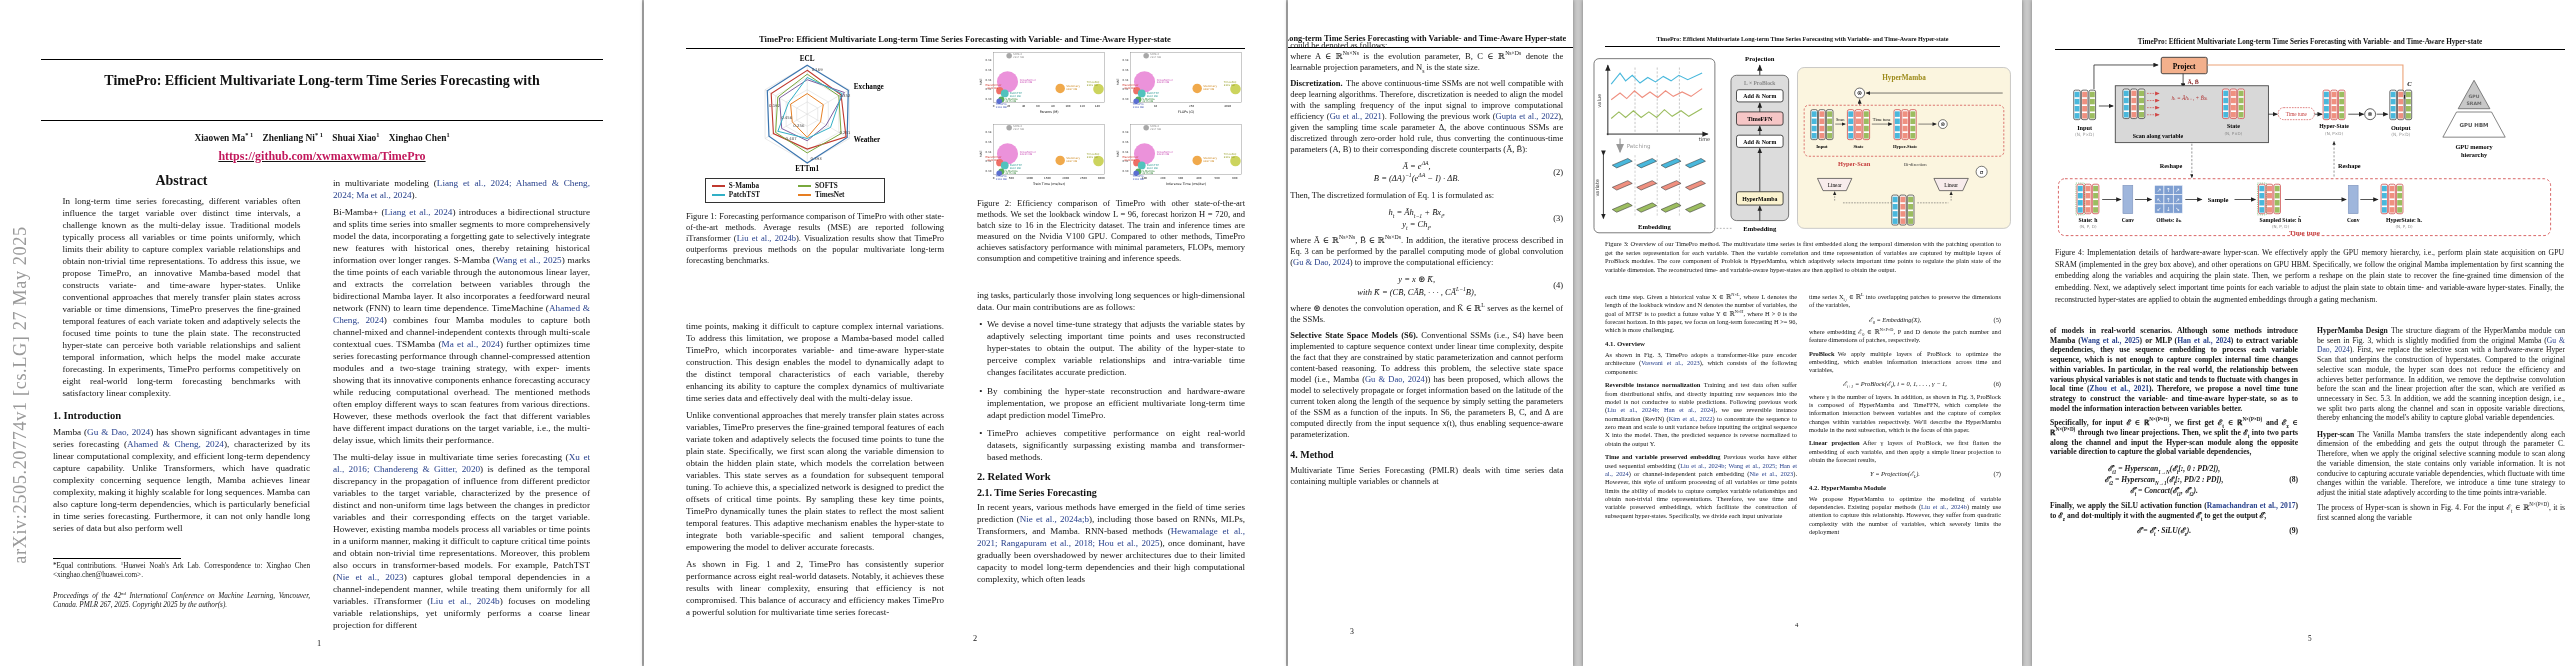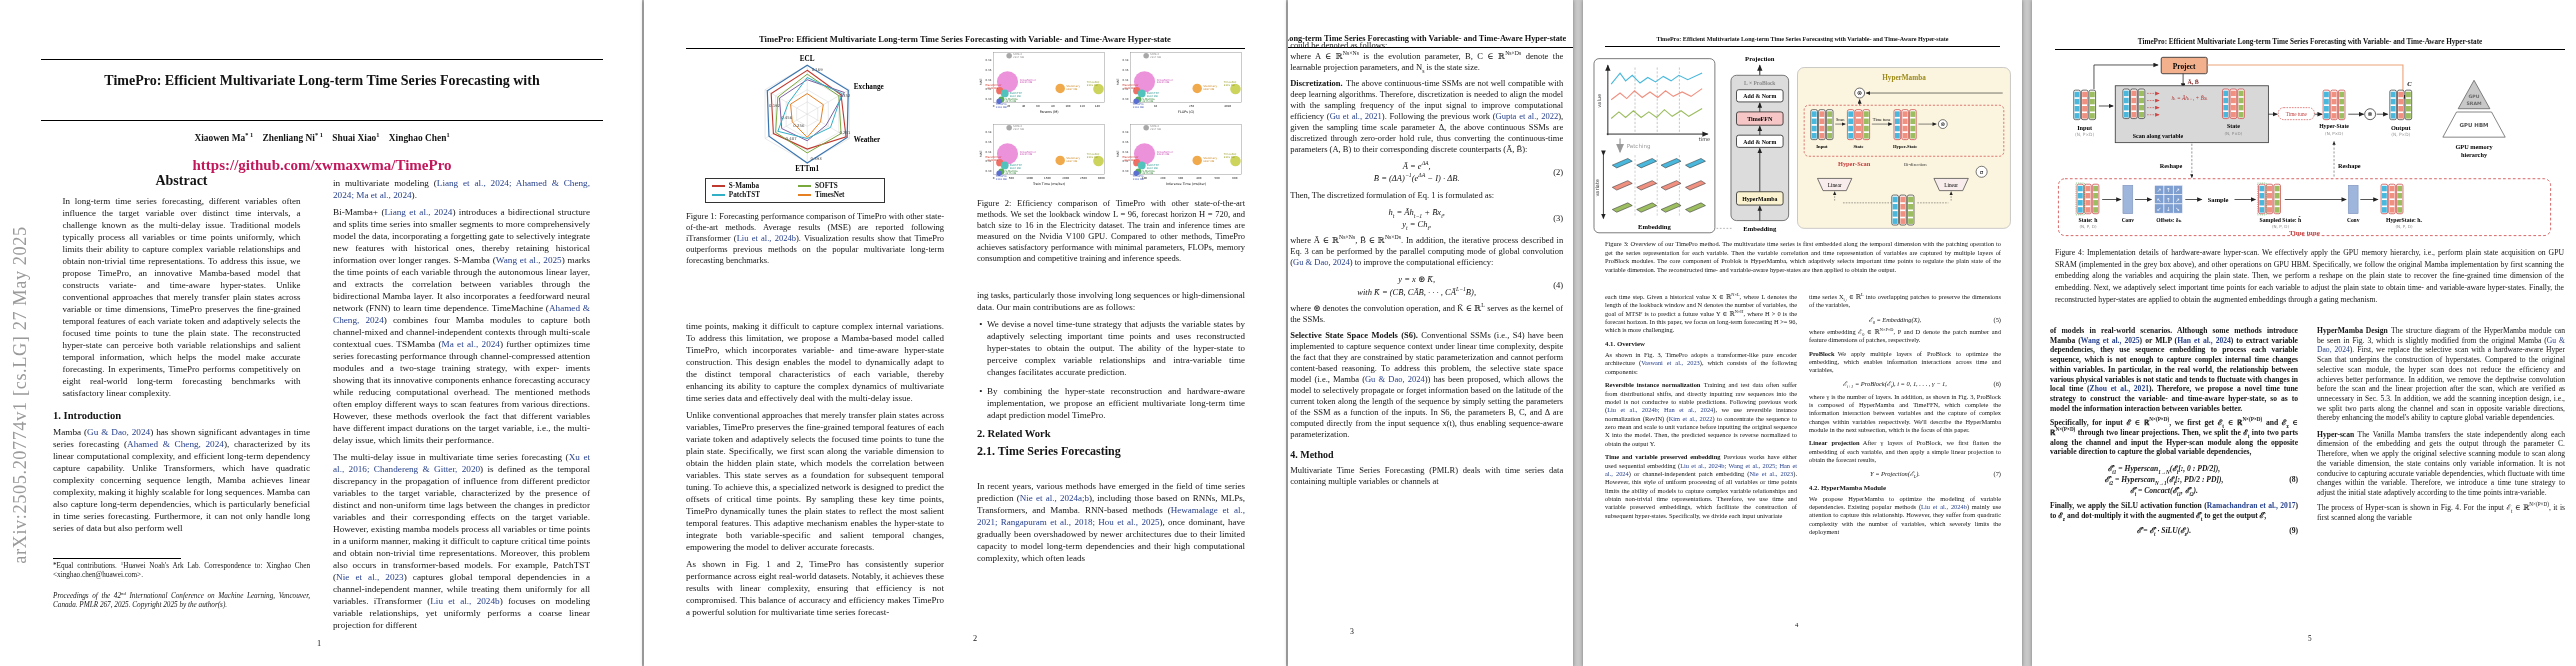--- a/index.html
+++ b/index.html
@@ -140,21 +140,21 @@
   <div class="abs ctr bold" style="left:41px;top:70px;width:562px;font-size:14px;line-height:21px;">
     <div>TimePro: Efficient Multivariate Long-term Time Series Forecasting with</div>
   </div>
   <div class="abs rule" style="left:41px;top:120px;width:562px;border-top-width:1.2px;"></div>
   <div class="abs ctr" style="left:41px;top:133px;width:562px;font-size:9.4px;font-weight:bold;">
     <span><span>Xiaowen Ma</span><sup>* 1</sup></span>&nbsp;&nbsp;&nbsp;
     <span><span>Zhenliang Ni</span><sup>* 1</sup></span>&nbsp;&nbsp;&nbsp;
     <span><span>Shuai Xiao</span><sup>1</sup></span>&nbsp;&nbsp;&nbsp;
     <span><span>Xinghao Chen</span><sup>1</sup></span>
   </div>
-  <div class="abs ctr" style="left:41px;top:157px;width:562px;font-size:15px;">
+  <div class="abs ctr" style="left:41px;top:149px;width:562px;font-size:12px;text-decoration:underline;">
     <span class="gh-link">https://github.com/xwmaxwma/TimePro</span>
   </div>
   <div class="abs" style="left:53px;top:173px;width:257px;">
     <div class="ctr bold" style="font-size:14px;margin-bottom:5.6px;">Abstract</div>
     <div class="jt" style="font-size:9px;line-height:12px;padding:0 9.4px;">In long-term time series forecasting, different variables often influence the target variable over distinct time intervals, a challenge known as the multi-delay issue. Traditional models typically process all variables or time points uniformly, which limits their ability to capture complex variable relationships and obtain non-trivial time representations. To address this issue, we propose TimePro, an innovative Mamba-based model that constructs variate- and time-aware hyper-states. Unlike conventional approaches that merely transfer plain states across variable or time dimensions, TimePro preserves the fine-grained temporal features of each variate token and adaptively selects the focused time points to tune the plain state. The reconstructed hyper-state can perceive both variable relationships and salient temporal information, which helps the model make accurate forecasting. In experiments, TimePro performs competitively on eight real-world long-term forecasting benchmarks with satisfactory linear complexity.</div>
     <div class="bold" style="font-size:10.6px;margin:11px 0 5.6px 0;">1. Introduction</div>
     <div class="jt cites" style="font-size:9.2px;line-height:12px;">Mamba (<span class="cite">Gu &amp; Dao, 2024</span>) has shown significant advantages in time series forecasting (<span class="cite">Ahamed &amp; Cheng, 2024</span>), characterized by its linear computational complexity, and efficient long-term dependency capture capability. Unlike Transformers, which have quadratic complexity concerning sequence length, Mamba achieves linear complexity, making it highly scalable for long sequences. Mamba can also capture long-term dependencies, which is particularly beneficial in time series forecasting. Furthermore, it can not only handle long series of data but also perform well</div>
   </div>
   <div class="abs rule" style="left:53px;top:558px;width:128px;border-top-width:0.6px;"></div>
   <div class="abs jt" style="left:53px;top:562px;width:257px;font-size:7.2px;line-height:9.3px;">*Equal contributions. <sup>1</sup>Huawei Noah's Ark Lab. Correspondence to: Xinghao Chen &lt;xinghao.chen@huawei.com&gt;.</div>
@@ -271,22 +271,23 @@
 
   <div class="abs" style="left:42px;top:320px;width:258px;">
     <div class="jt cites para" style="font-size:9px;line-height:12px;">time points, making it difficult to capture complex internal variations. To address this limitation, we propose a Mamba-based model called TimePro, which incorporates variable- and time-aware hyper-state construction. This design enables the model to dynamically adapt to the distinct temporal characteristics of each variable, thereby enhancing its ability to capture the complex dynamics of multivariate time series data and effectively deal with the multi-delay issue.</div>
     <div class="jt cites para" style="font-size:9px;line-height:12px;">Unlike conventional approaches that merely transfer plain states across variables, TimePro preserves the fine-grained temporal features of each variate token and adaptively selects the focused time points to tune the plain state. Specifically, we first scan along the variable dimension to obtain the hidden plain state, which models the correlation between variables. This state serves as a foundation for subsequent temporal tuning. To achieve this, a specialized network is designed to predict the offsets of critical time points. By sampling these key time points, TimePro dynamically tunes the plain states to reflect the most salient temporal features. This adaptive mechanism enables the hyper-state to integrate both variable-specific and salient temporal changes, empowering the model to deliver accurate forecasts.</div>
     <div class="jt cites para" style="font-size:9px;line-height:12px;">As shown in Fig. 1 and 2, TimePro has consistently superior performance across eight real-world datasets. Notably, it achieves these results with linear complexity, ensuring that efficiency is not compromised. This balance of accuracy and efficiency makes TimePro a powerful solution for multivariate time series forecast-</div>
   </div>
   <div class="abs" style="left:333px;top:289px;width:268px;">
     <div class="jt cites para" style="font-size:9px;line-height:12px;">ing tasks, particularly those involving long sequences or high-dimensional data. Our main contributions are as follows:</div>
     <div class="bullet jt cites" style="font-size:9px;line-height:12px;">We devise a novel time-tune strategy that adjusts the variable states by adaptively selecting important time points and uses reconstructed hyper-states to obtain the output. The ability of the hyper-state to perceive complex variable relationships and intra-variable time changes facilitates accurate prediction.</div>
     <div class="bullet jt cites" style="font-size:9px;line-height:12px;">By combining the hyper-state reconstruction and hardware-aware implementation, we propose an efficient multivariate long-term time adapt prediction model TimePro.</div>
+    <div class="bullet jt cites" style="font-size:9px;line-height:12px;">TimePro achieves competitive performance on eight real-world datasets, significantly surpassing existing mamba and transformer-based methods.</div>
     <div class="bold" style="font-size:10.6px;margin:7.8px 0 4.4px 0;">2. Related Work</div>
-    <div class="bold" style="font-size:12px;margin:0 0 21px 0;">2.1. Time Series Forecasting</div>
+    <div class="bold" style="font-size:10px;margin:0 0 3px 0;">2.1. Time Series Forecasting</div>
     <div class="jt cites" style="font-size:9px;line-height:12px;">In recent years, various methods have emerged in the field of time series prediction (<span class="cite">Nie et al., 2024a;b</span>), including those based on RNNs, MLPs, Transformers, and Mamba. RNN-based methods (<span class="cite">Hewamalage et al., 2021; Rangapuram et al., 2018; Hou et al., 2025</span>), once dominant, have gradually been overshadowed by newer architectures due to their limited capacity to model long-term dependencies and their high computational complexity, which often leads</div>
   </div>
   <div class="pgnum" style="left:329px;top:634px;">2</div>
 </div>
 
 <div class="page" id="page3">
   <div class="hdr" style="right:6.7px;top:34px;font-size:8.3px;">TimePro: Efficient Multivariate Long-term Time Series Forecasting with Variable- and Time-Aware Hyper-state</div>
   <div class="abs rule" style="left:0;top:47px;width:285px;border-top-width:0.8px;"></div>
   <div class="abs" style="left:2.2px;top:40px;width:273px;font-size:8.5px;line-height:11px;">
     <div>could be denoted as follows:</div>

